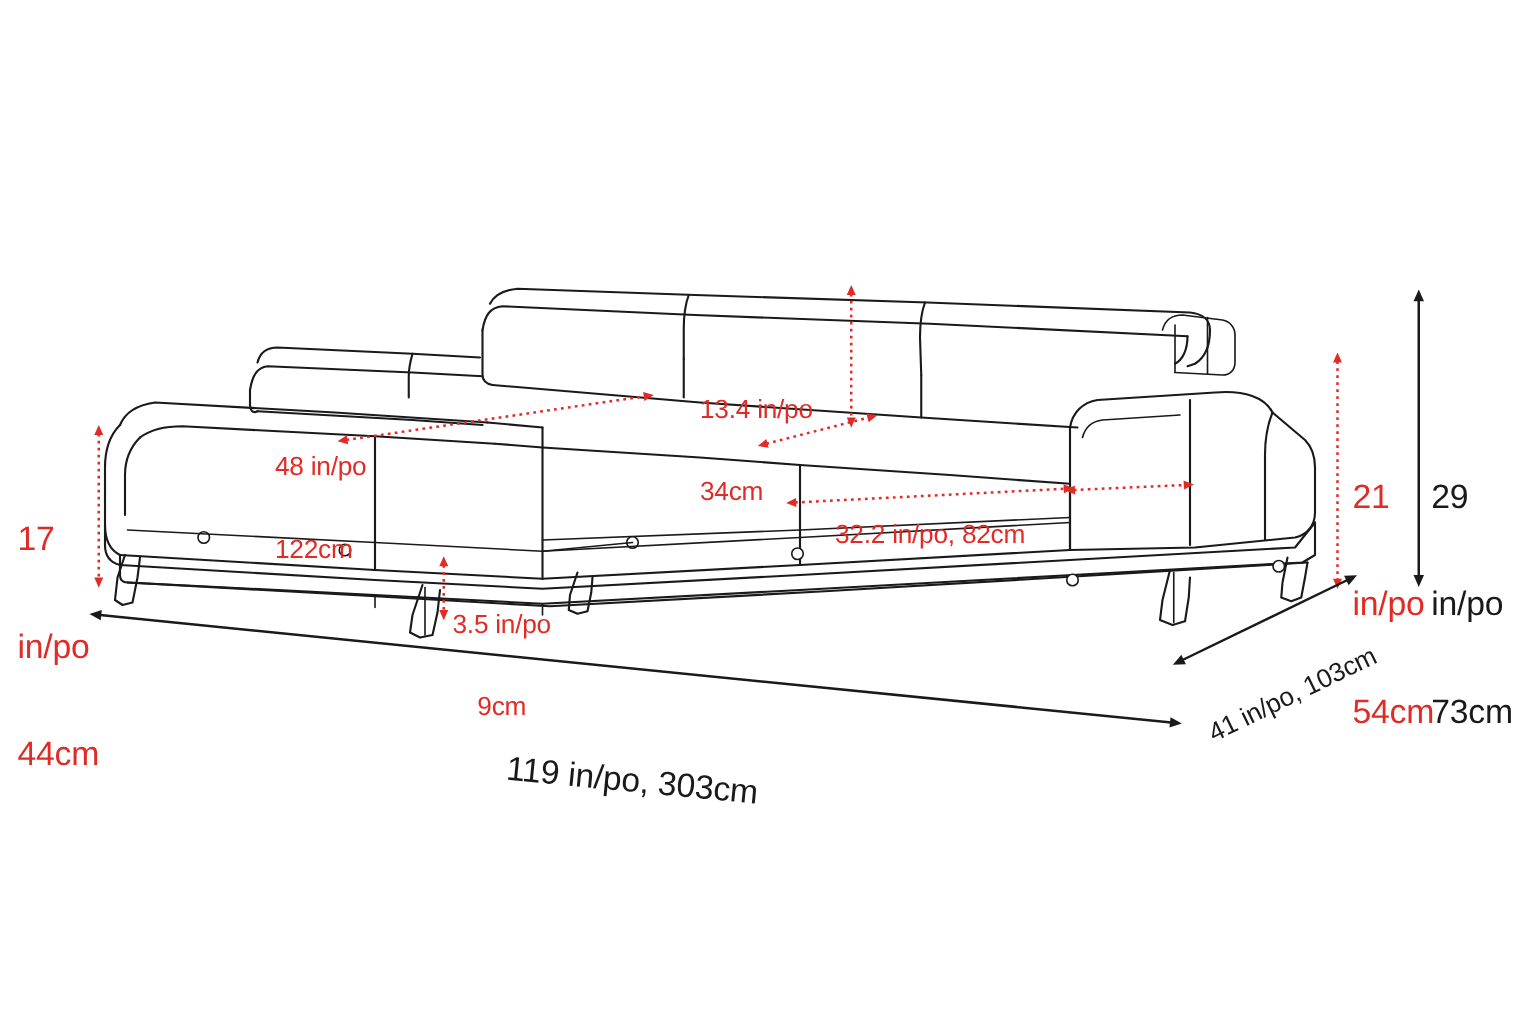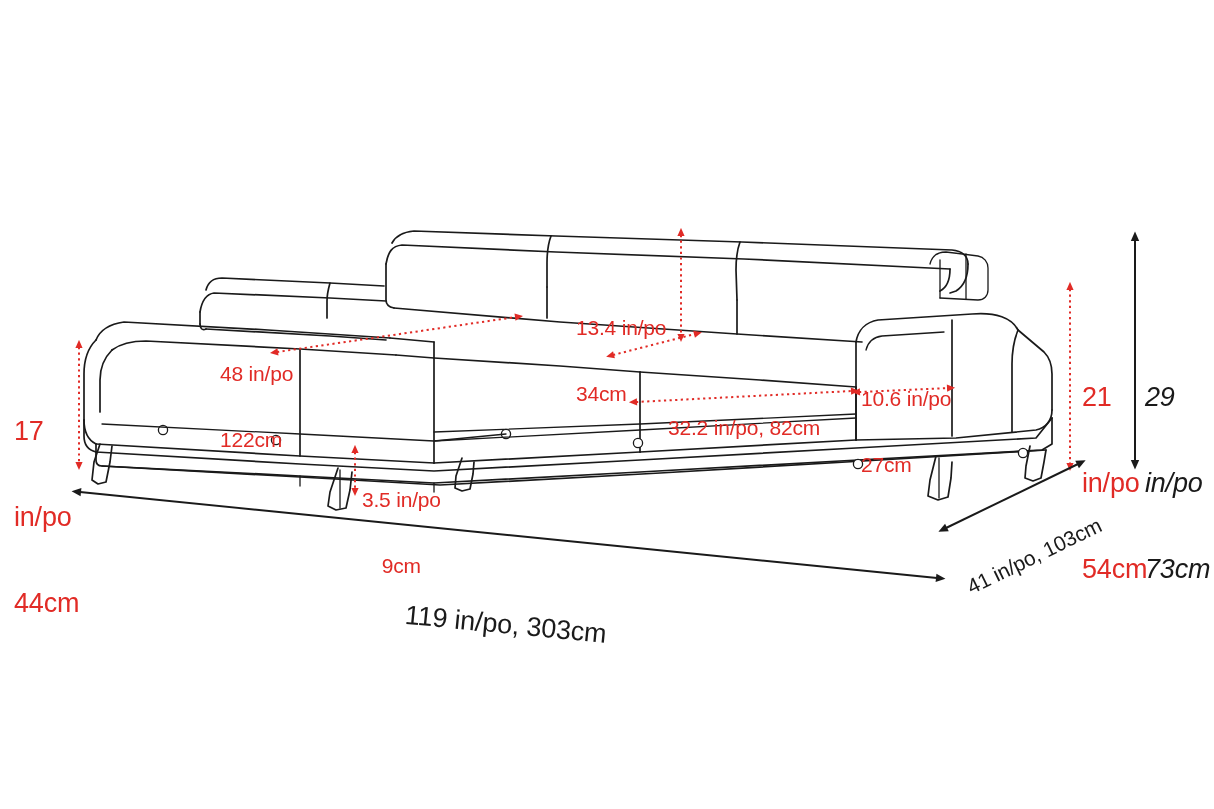--- a/index.html
+++ b/index.html
@@ -224,47 +224,43 @@
     <div>17</div>
     <div>in/po</div>
     <div>44cm</div>
   </div>
 
   <div class="label label-red lbl-size-md" style="left:208px; top:318px; text-align:left;margin-left:12px;">
     <div>48 in/po</div>
     <div>122cm</div>
   </div>
 
-  <div class="label label-red lbl-size-md" style="left:576px; top:272px; text-align:left;">
+  <div class="label label-red lbl-size-md" style="left:560px; top:272px; text-align:left;">
     <div>13.4 in/po</div>
     <div>34cm</div>
   </div>
 
 
-  <div class="label label-red lbl-size-md" style="left:861px; top:343px; text-align:left;">
-    <div>10.6 in/po</div>
-    <div>27cm</div>
-  </div>
 
   <div class="label label-red lbl-size-md" style="left:668px; top:372px; text-align:center;">
     <div>32.2 in/po, 82cm</div>
   </div>
 
   <div class="label label-red lbl-size-md" style="left:362px; top:444px; text-align:center;">
     <div>3.5 in/po</div>
     <div>9cm</div>
   </div>
 
   <div class="label label-red lbl-size-lg" style="left:1082px; top:326px; text-align:left;">
     <div>21</div>
     <div>in/po</div>
     <div>54cm</div>
   </div>
 
-  <div class="label label-black lbl-size-lg" style="left:1145px; top:326px; text-align:left;font-style:italic;">
+  <div class="label label-black lbl-size-lg" style="left:1145px; top:326px; text-align:left;">
     <div>29</div>
     <div>in/po</div>
     <div>73cm</div>
   </div>
 
   <div class="label label-black lbl-size-lg" style="left:412px; top:544px; transform:rotate(5.5deg); transform-origin:left top;">
     <div>119 in/po, 303cm</div>
   </div>
 
   <div class="label label-black lbl-size-md" style="left:944px; top:538px; transform:rotate(-26deg); transform-origin:left top;">

